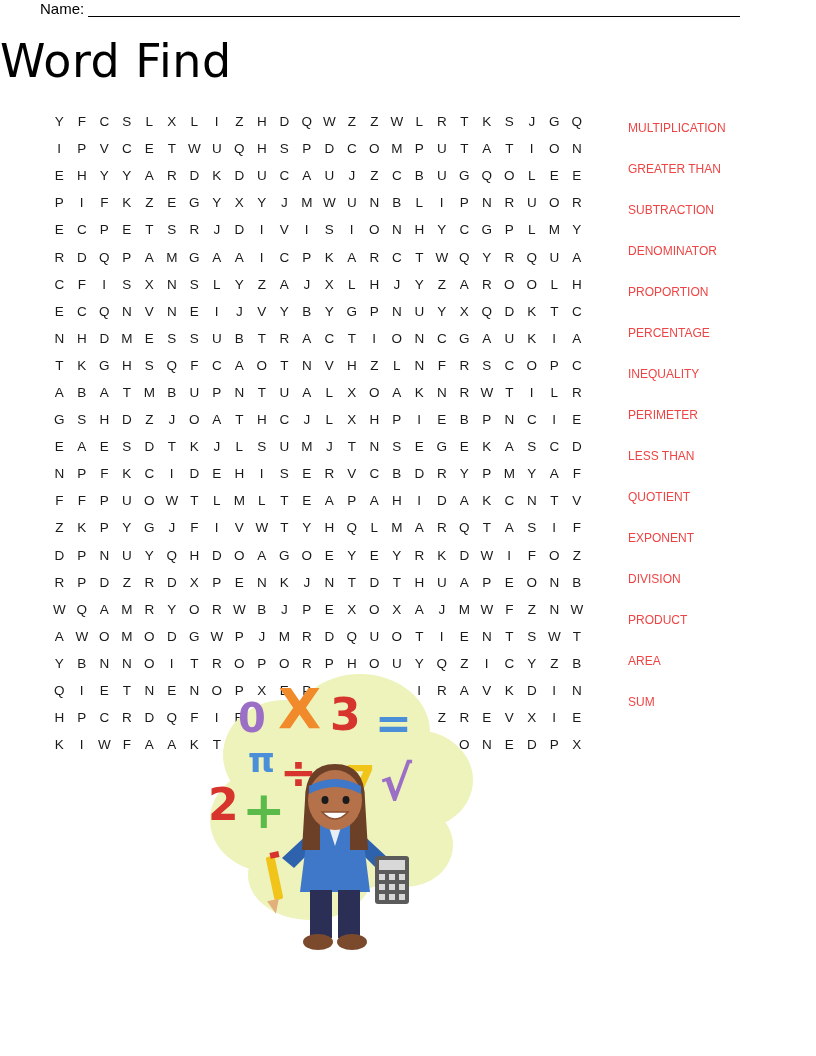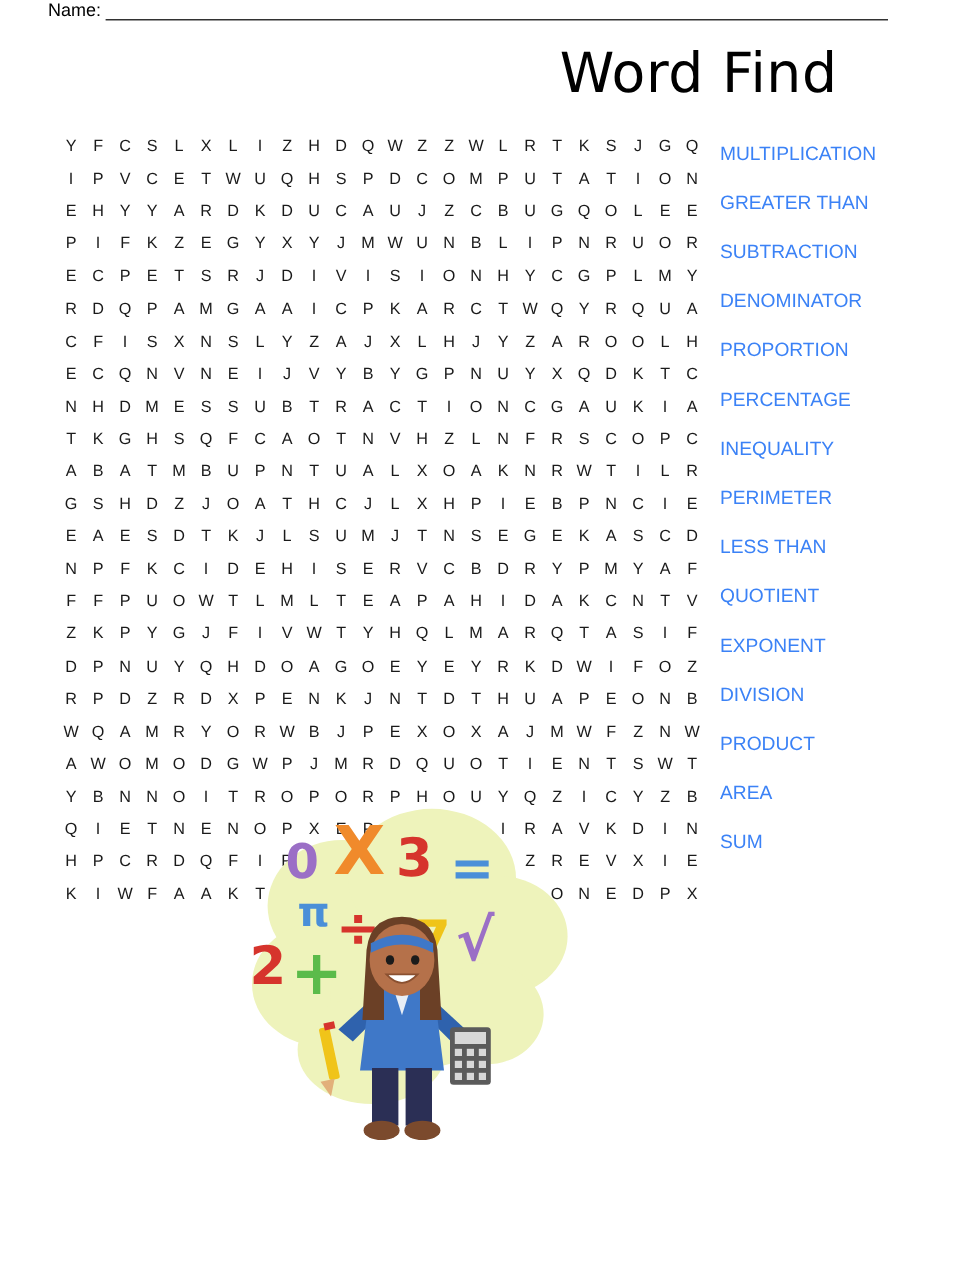--- a/index.html
+++ b/index.html
@@ -38,21 +38,21 @@
     border-bottom: 1.5px solid #000;
     margin-left: 4px;
     height: 15px;
   }
   
   .title {
     position: absolute;
     top: 34px;
     left: 0;
     width: 698px;
-    text-align: right;
+    text-align: left;
     font-size: 46px;
     font-weight: 400;
     letter-spacing: 0.5px;
     font-family: "DejaVu Sans", sans-serif;
   }
   
   .grid {
     position: absolute;
     left: 48px;
     top: 108px;
@@ -73,25 +73,26 @@
     letter-spacing: 0;
   }
   
   .wordlist {
     position: absolute;
     left: 600px;
     top: 108px;
     width: 210px;
   }
   .word {
-    font-size: 16px;
+    font-size: 12px;
     line-height: 41px;
-    color: #3b82f6;
+    color: #ef4444;
     white-space: nowrap;
     font-family: "Liberation Sans", sans-serif;
+    margin-left: 28px;
   }
   
   .illo {
     position: absolute;
     left: 190px;
     top: 660px;
     width: 290px;
     height: 300px;
   }
 </style>

